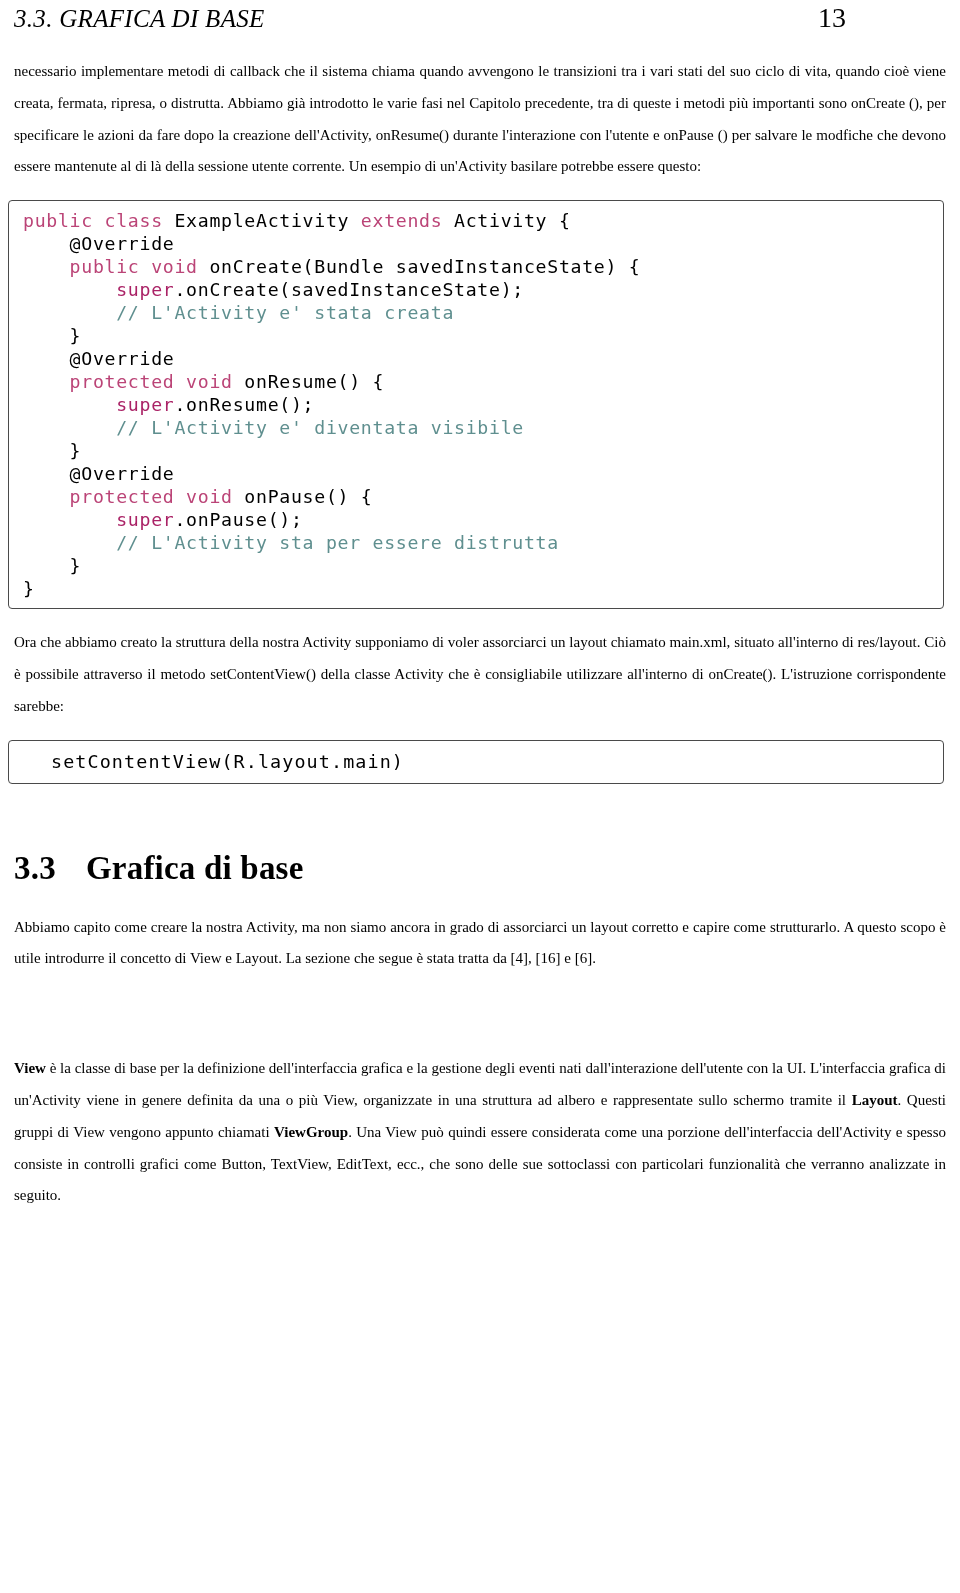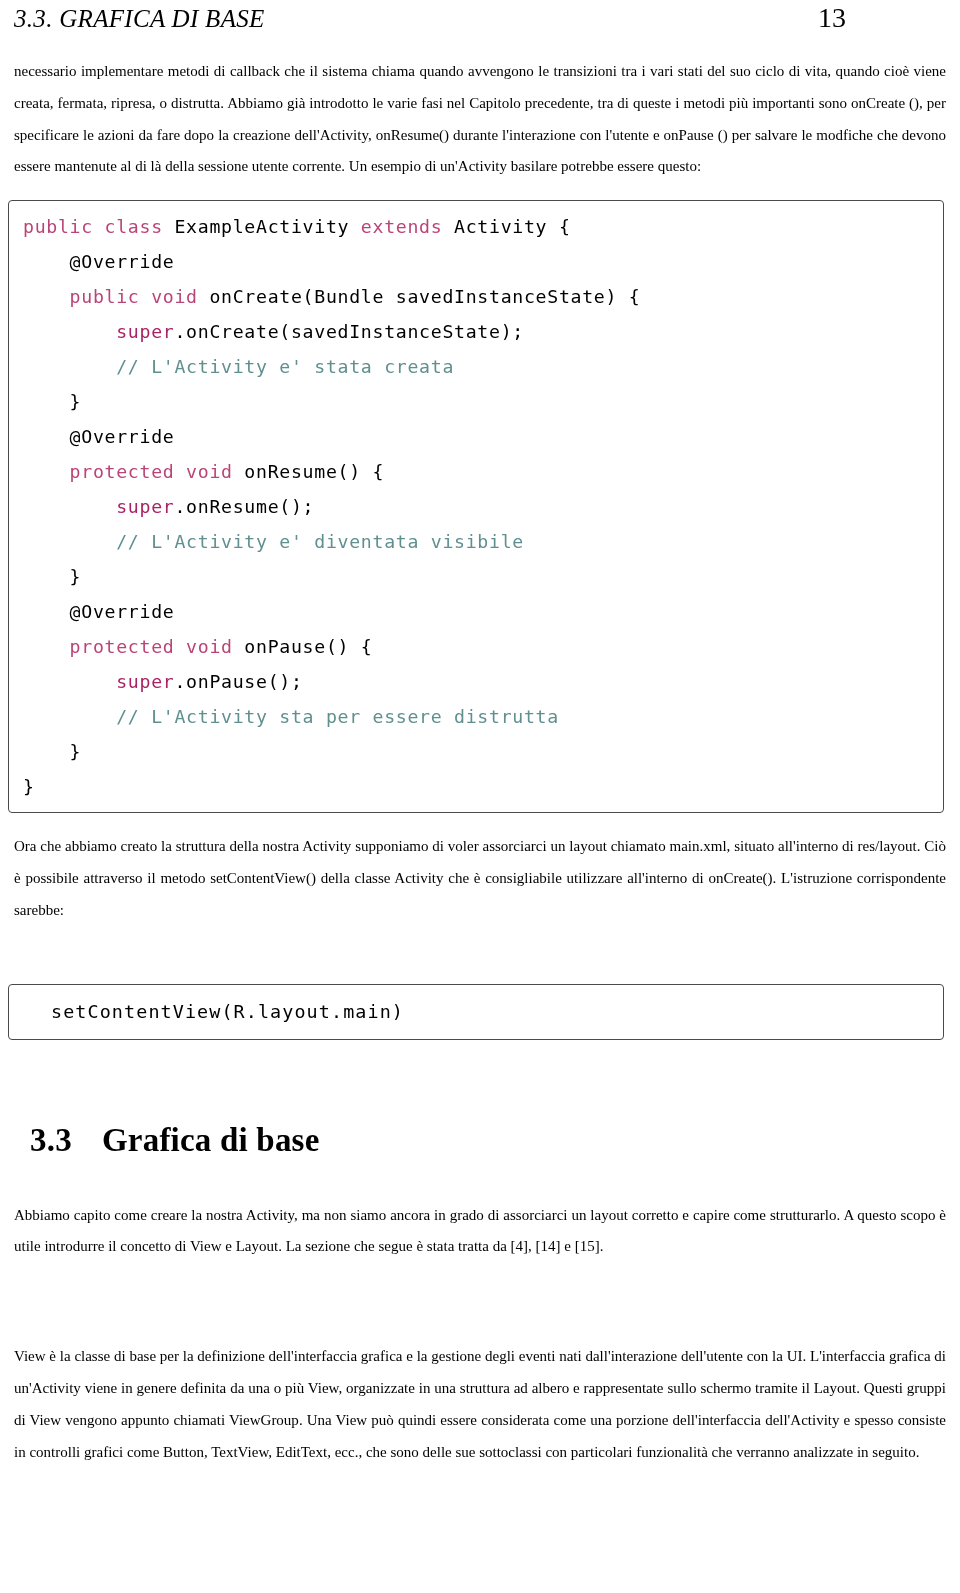--- a/index.html
+++ b/index.html
@@ -70,46 +70,45 @@
     border: 1.2px solid #4a4a4a;
     border-radius: 4px;
     background: #ffffff;
     box-sizing: border-box;
     padding: 8px 0 8px 0;
     width: 936px;
     margin-left: -6px;
   }
   .codebox.single {
     padding: 9px 0 10px 0;
-    margin-top: 40px;
   }
   pre.code {
     margin: 0;
     padding: 0 0 0 14px;
     font-family: "DejaVu Sans Mono", "Liberation Mono", monospace;
     font-size: 18.2px;
-    line-height: 35px;
+    line-height: 23px;
     letter-spacing: 0.7px;
     white-space: pre;
     color: #000000;
   }
   pre.code.single {
     font-size: 18.4px;
     letter-spacing: 1.1px;
     padding-left: 42px;
   }
 
   .kw   { color: #bb4477; }
   .kw2  { color: #aa2266; }
   .cmt  { color: #5f8f8f; }
   .id   { color: #000000; }
 
   
   h2.sect {
-    margin: 16px;
+    margin: 0;
     font-size: 33px;
     font-weight: bold;
     line-height: 40px;
     letter-spacing: 0.2px;
   }
   h2.sect .num { display: inline-block; min-width: 72px; }
 
   h3.subsect {
     margin: 0;
     font-size: 26.5px;
@@ -117,21 +116,21 @@
     line-height: 34px;
     letter-spacing: 0.1px;
   }
   h3.subsect .num { display: inline-block; min-width: 100px; }
 
   .gap-before-sect   { height: 64px; }
   .gap-after-sect    { height: 24px; }
   .gap-before-subsec { height: 56px; }
   .gap-after-subsec  { height: 22px; }
 
-  b, strong { font-weight: normal; margin-top: 20px; }
+  b, strong { font-weight: bold; margin-top: 20px; }
 </style>
 </head>
 <body>
 
 <div class="page">
 
   <div class="runhead">
     <span class="runhead-left">3.3.  GRAFICA DI BASE</span>
     <span class="runhead-right">13</span>
   </div>
@@ -173,21 +172,21 @@
     </div>
 
     <div class="gap-before-sect"></div>
 
     <h2 class="sect">
       <span class="num">3.3</span><span>Grafica di base</span>
     </h2>
 
     <div class="gap-after-sect"></div>
 
-    <p class="body">Abbiamo capito come creare la nostra Activity, ma non siamo ancora in grado di assorciarci un layout corretto e capire come strutturarlo. A questo scopo è utile introdurre il concetto di View e Layout. La sezione che segue è stata tratta da [4], [14] e [15].</p>
+    <p class="body">Abbiamo capito come creare la nostra Activity, ma non siamo ancora in grado di assorciarci un layout corretto e capire come strutturarlo. A questo scopo è utile introdurre il concetto di View e Layout. La sezione che segue è stata tratta da [4], [16] e [6].</p>
 
     <div class="gap-before-subsec"></div>
 
 
     <div class="gap-after-subsec"></div>
 
     <p class="body"><b>View</b><span> è la classe di base per la definizione dell'interfaccia grafica e la gestione degli eventi nati dall'interazione dell'utente con la UI. L'interfaccia grafica di un'Activity viene in genere definita da una o più View, organizzate in una struttura ad albero e rappresentate sullo schermo tramite il </span><b>Layout</b><span>. Questi gruppi di View vengono appunto chiamati </span><b>ViewGroup</b><span>. Una View può quindi essere considerata come una porzione dell'interfaccia dell'Activity e spesso consiste in controlli grafici come Button, TextView, EditText, ecc., che sono delle sue sottoclassi con particolari funzionalità che verranno analizzate in seguito.</span></p>
 
   </div>
 </div>

